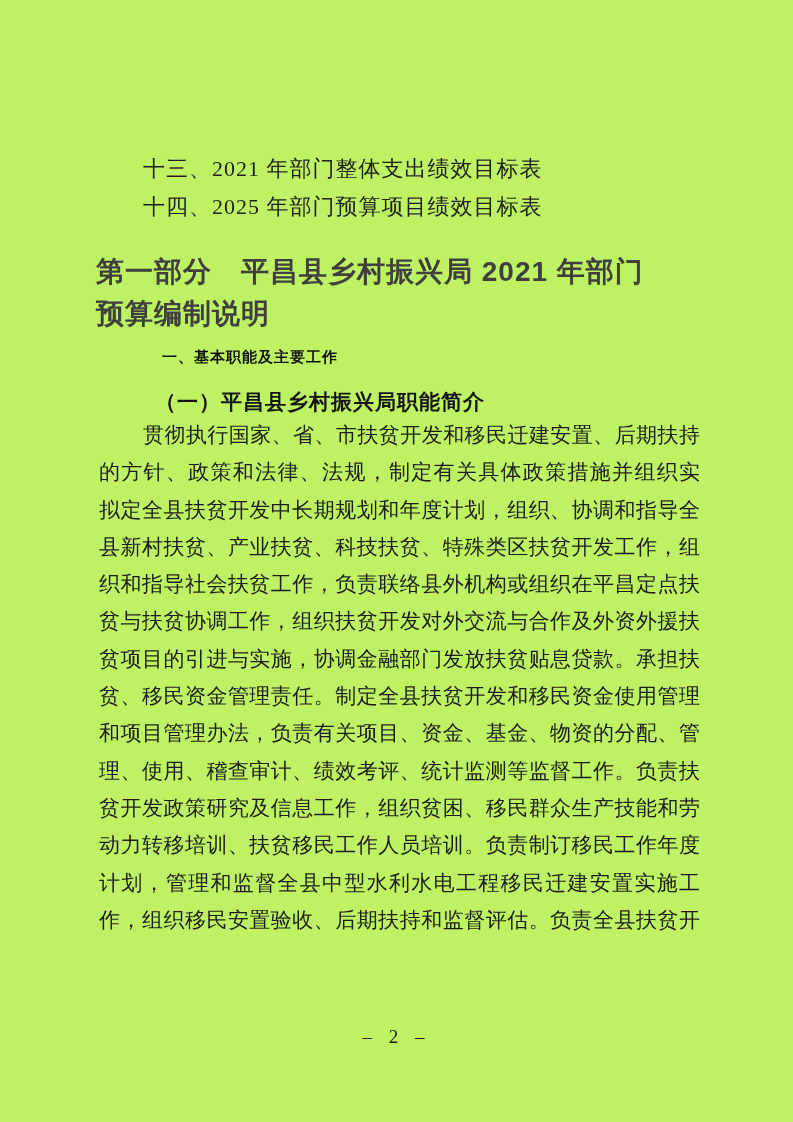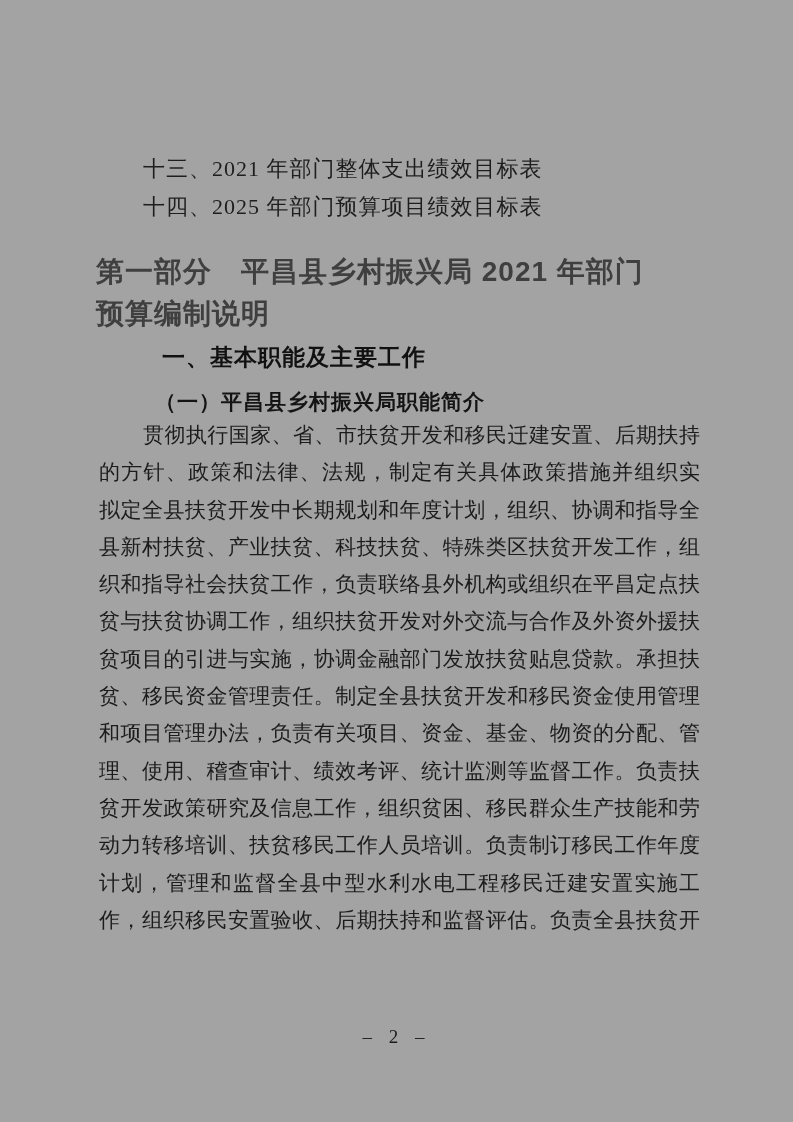--- a/index.html
+++ b/index.html
@@ -1,20 +1,20 @@
 <!DOCTYPE html>
 <html lang="zh"><head>
 <meta charset="utf-8">
 <style>
   html, body { margin: 0; padding: 0; background: #ffffff; }
   .page {
     position: relative;
     width: 793px;
     height: 1122px;
-    background: #a3a3a3;
+    background: #bef264;
     overflow: hidden;
     font-family: "Liberation Serif", "DejaVu Serif", serif;
     color: #1e1e1e;
   }
   .toc {
     position: absolute;
     left: 143px;
     top: 150px;
     font-size: 22px;
     line-height: 38px;
@@ -33,21 +33,21 @@
     line-height: 42px;
     color: #3f3f3f;
     letter-spacing: 1px;
   }
   .section-heading {
     position: absolute;
     left: 162px;
     top: 344px;
     font-family: "Liberation Sans", "DejaVu Sans", sans-serif;
     font-weight: 700;
-    font-size: 23px;
+    font-size: 15px;
     line-height: 26px;
     color: #111111;
     letter-spacing: 1px;
     white-space: nowrap;
   }
   .subsection-heading {
     position: absolute;
     left: 155px;
     top: 390px;
     font-weight: 700;

